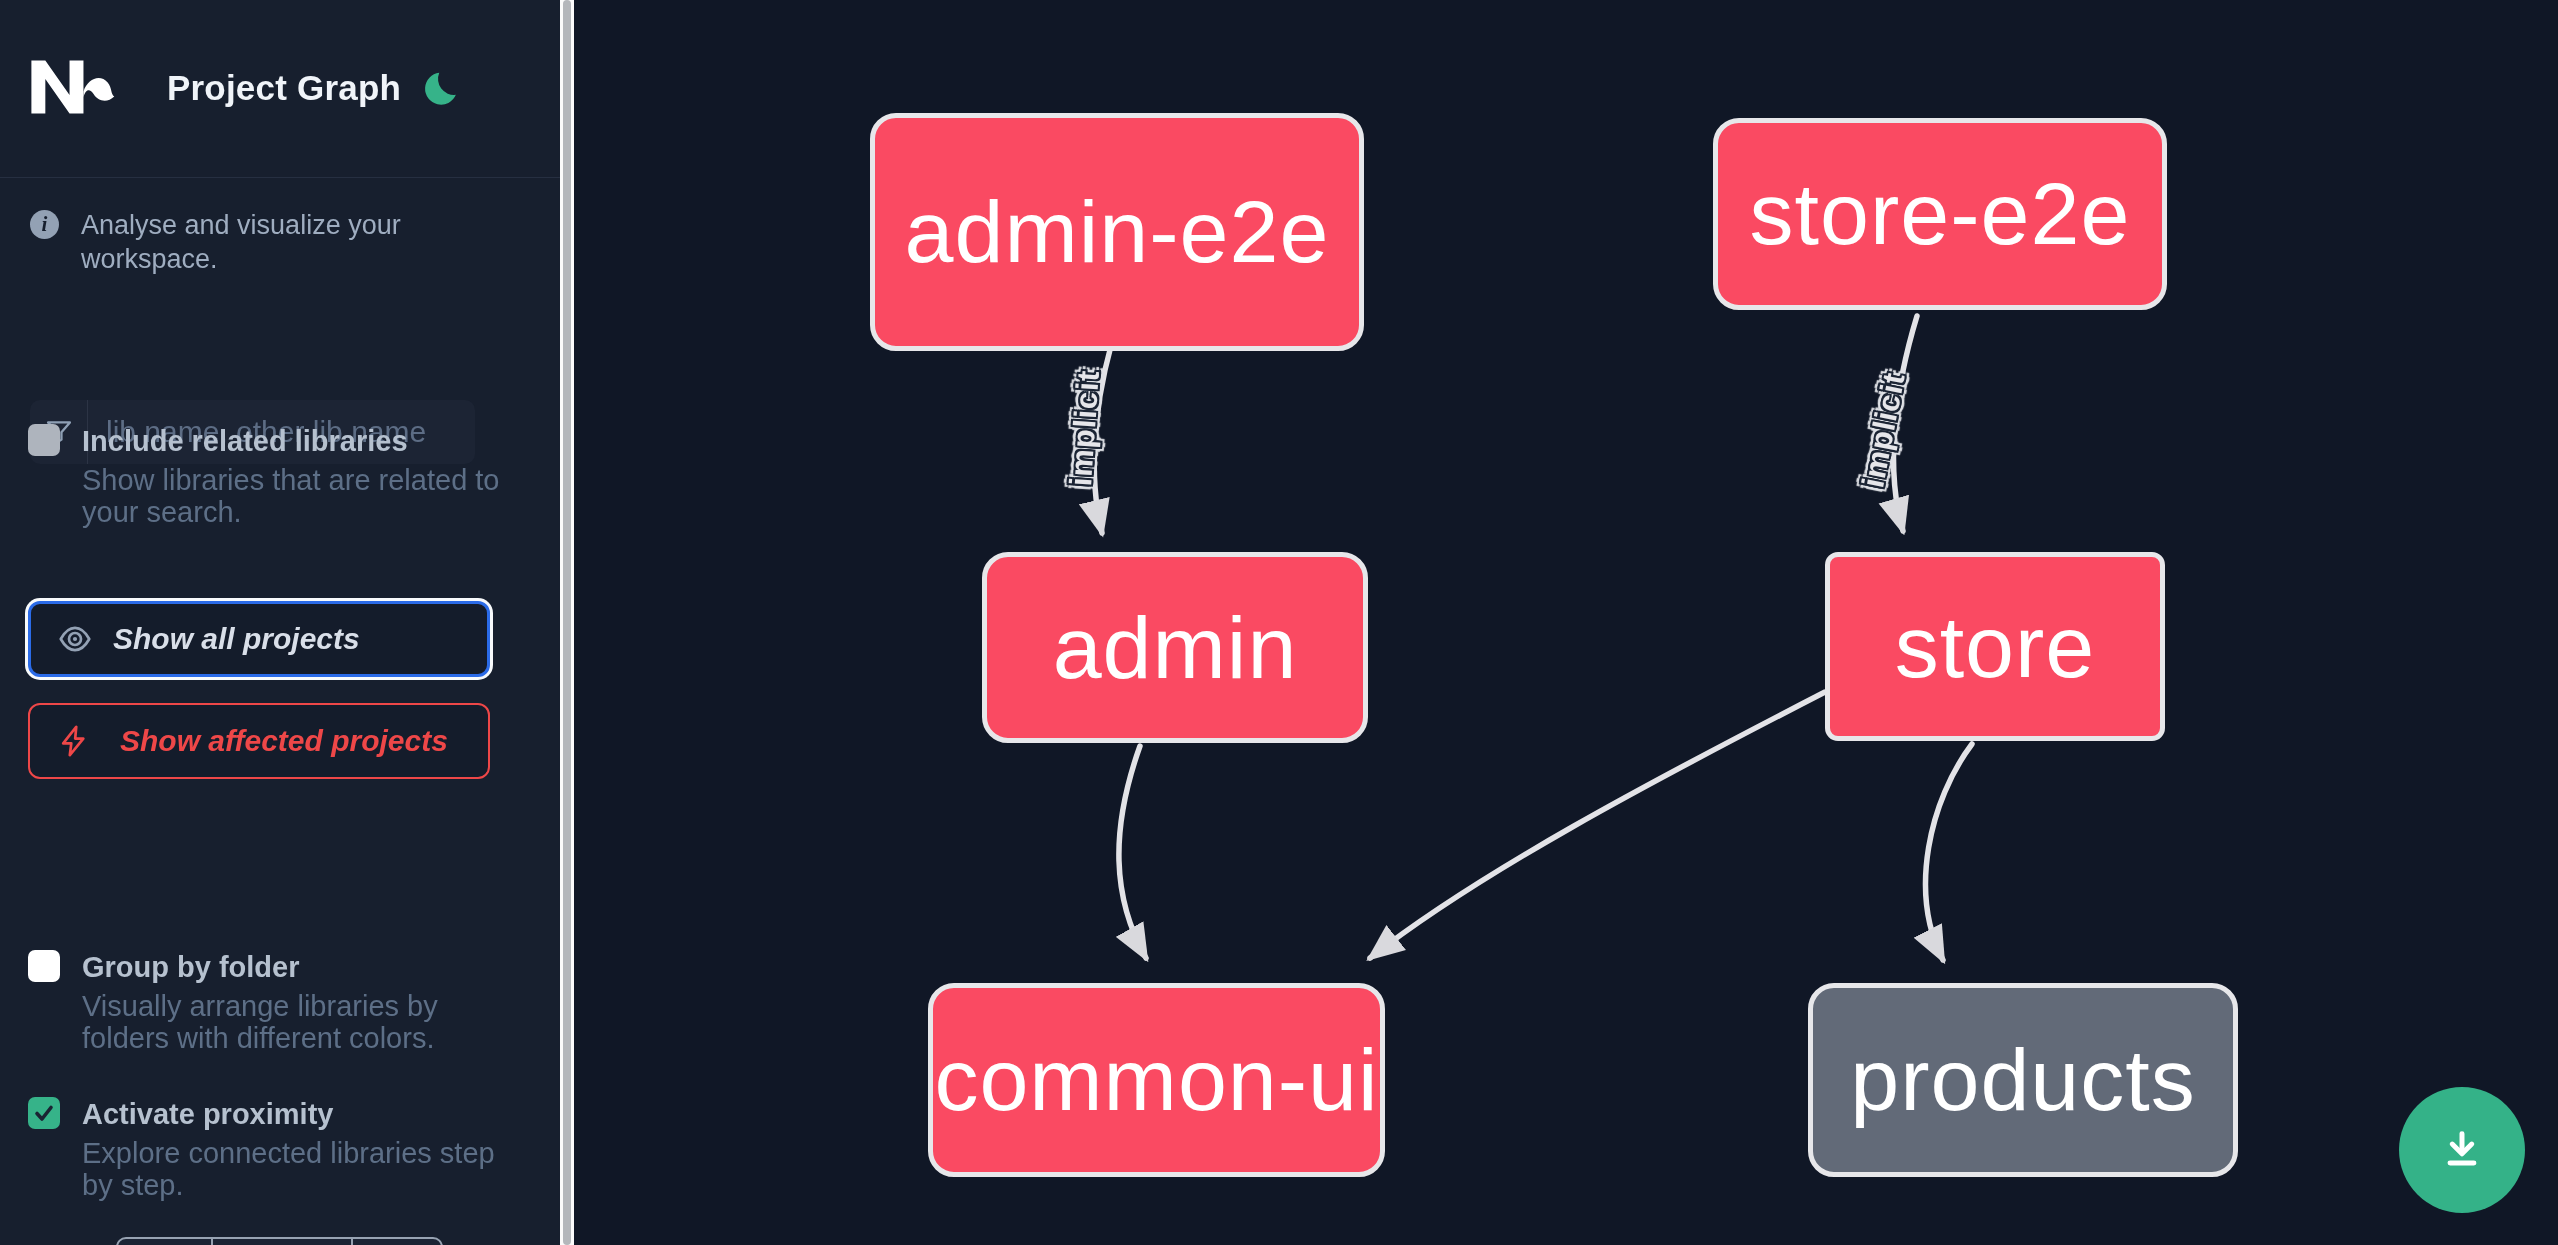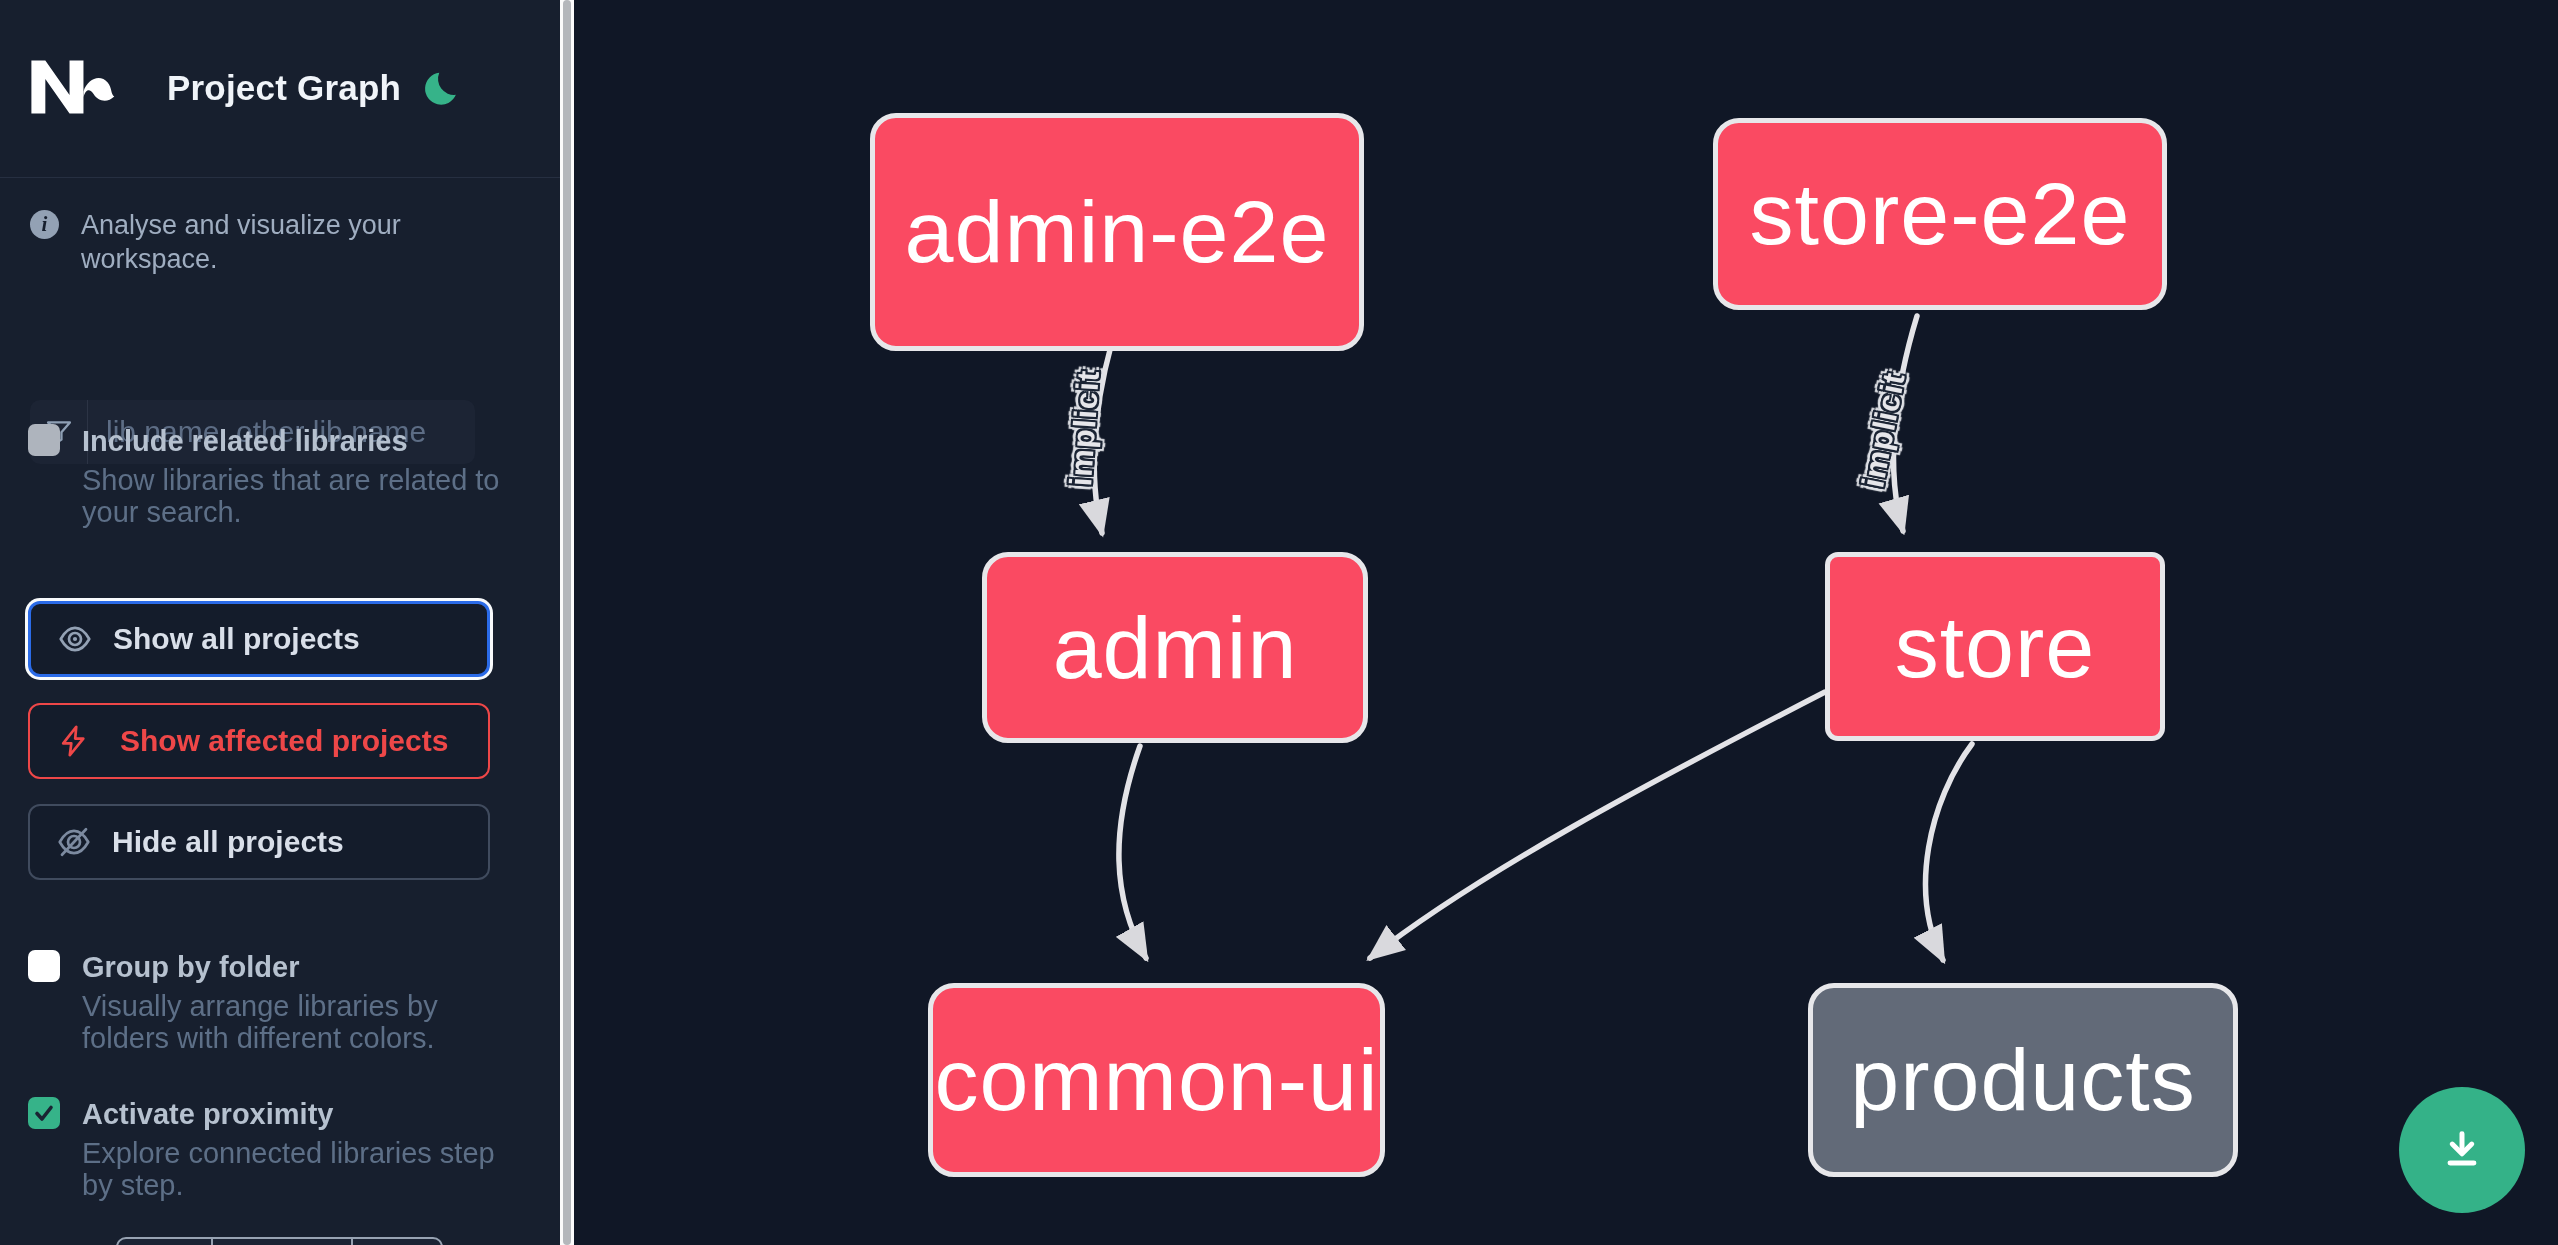--- a/index.html
+++ b/index.html
@@ -43,21 +43,21 @@
   .cb-gray  { background:#aeb4bd; }
   .cb-white { background:#ffffff; }
   .cb-green { background:#36b389; display:flex; align-items:center; justify-content:center; }
   .toggle-label { position:absolute; left:54px; top:0; font-size:29px; font-weight:700;
                   color:#b6c1cf; line-height:34px; white-space:nowrap; cursor:pointer; }
   .toggle-desc { position:absolute; left:54px; top:40px; width:445px; font-size:29px;
                  color:#5d6f87; line-height:32px; }
 
   .sb-btn { position:absolute; left:28px; width:462px; height:76px; background:#141c2b;
             border-radius:12px; display:flex; align-items:center; gap:20px;
-            padding:0 0 0 26px; cursor:pointer; font-family:"Liberation Sans", sans-serif; }
+            padding:0 0 0 26px; cursor:pointer; font-family:"Liberation Sans", sans-serif;font-style:italic; }
   .sb-btn span { font-size:30px; font-weight:700; color:#d9dfe9; }
   .btn-focused { border:3px solid #2b6be8; box-shadow:0 0 0 3px #f8fafc; }
   .btn-affected { border:2px solid #ee4748;gap:28px; }
   .btn-affected span { color:#ee4748; }
   .btn-plain { border:2px solid #404b5e; }
 
   .stepper { position:absolute; left:116px; top:1237px; width:327px; height:42px;
              border:2px solid #97a2b2; border-radius:10px; background:#1b2334; }
   .stepper .sep { position:absolute; top:0; width:2px; height:100%; background:#97a2b2; }
 
@@ -137,28 +137,20 @@
       <span>Show all projects</span>
     </button>
 
     <button class="sb-btn btn-affected" style="top:703px;">
       <svg width="36" height="36" viewBox="0 0 24 24">
         <path d="M13.5,2.5 L4.8,13.6 h5.4 L9.2,21.5 L18.2,10.4 h-5.4 Z" fill="none" stroke="#ee4748" stroke-width="1.8" stroke-linejoin="round"></path>
       </svg>
       <span>Show affected projects</span>
     </button>
 
-    <button class="sb-btn btn-plain" style="top:804px;">
-      <svg width="36" height="36" viewBox="0 0 24 24">
-        <path d="M2.5,12 C5.5,6.6 8.8,4.6 12,4.6 C15.2,4.6 18.5,6.6 21.5,12 C18.5,17.4 15.2,19.4 12,19.4 C8.8,19.4 5.5,17.4 2.5,12 Z" fill="none" stroke="#7c8aa0" stroke-width="1.8" stroke-linejoin="round"></path>
-        <circle cx="12" cy="12" r="4" fill="none" stroke="#7c8aa0" stroke-width="1.8"></circle>
-        <line x1="4" y1="20.5" x2="20" y2="3.5" stroke="#7c8aa0" stroke-width="1.8" stroke-linecap="round"></line>
-      </svg>
-      <span>Hide all projects</span>
-    </button>
 
     <div class="toggle" style="top:950px;">
       <div class="cb cb-white"></div>
       <div class="toggle-label">Group by folder</div>
       <div class="toggle-desc">Visually arrange libraries by folders with different colors.</div>
     </div>
 
     <div class="toggle" style="top:1097px;">
       <div class="cb cb-green">
         <svg width="24" height="24" viewBox="0 0 24 24">

